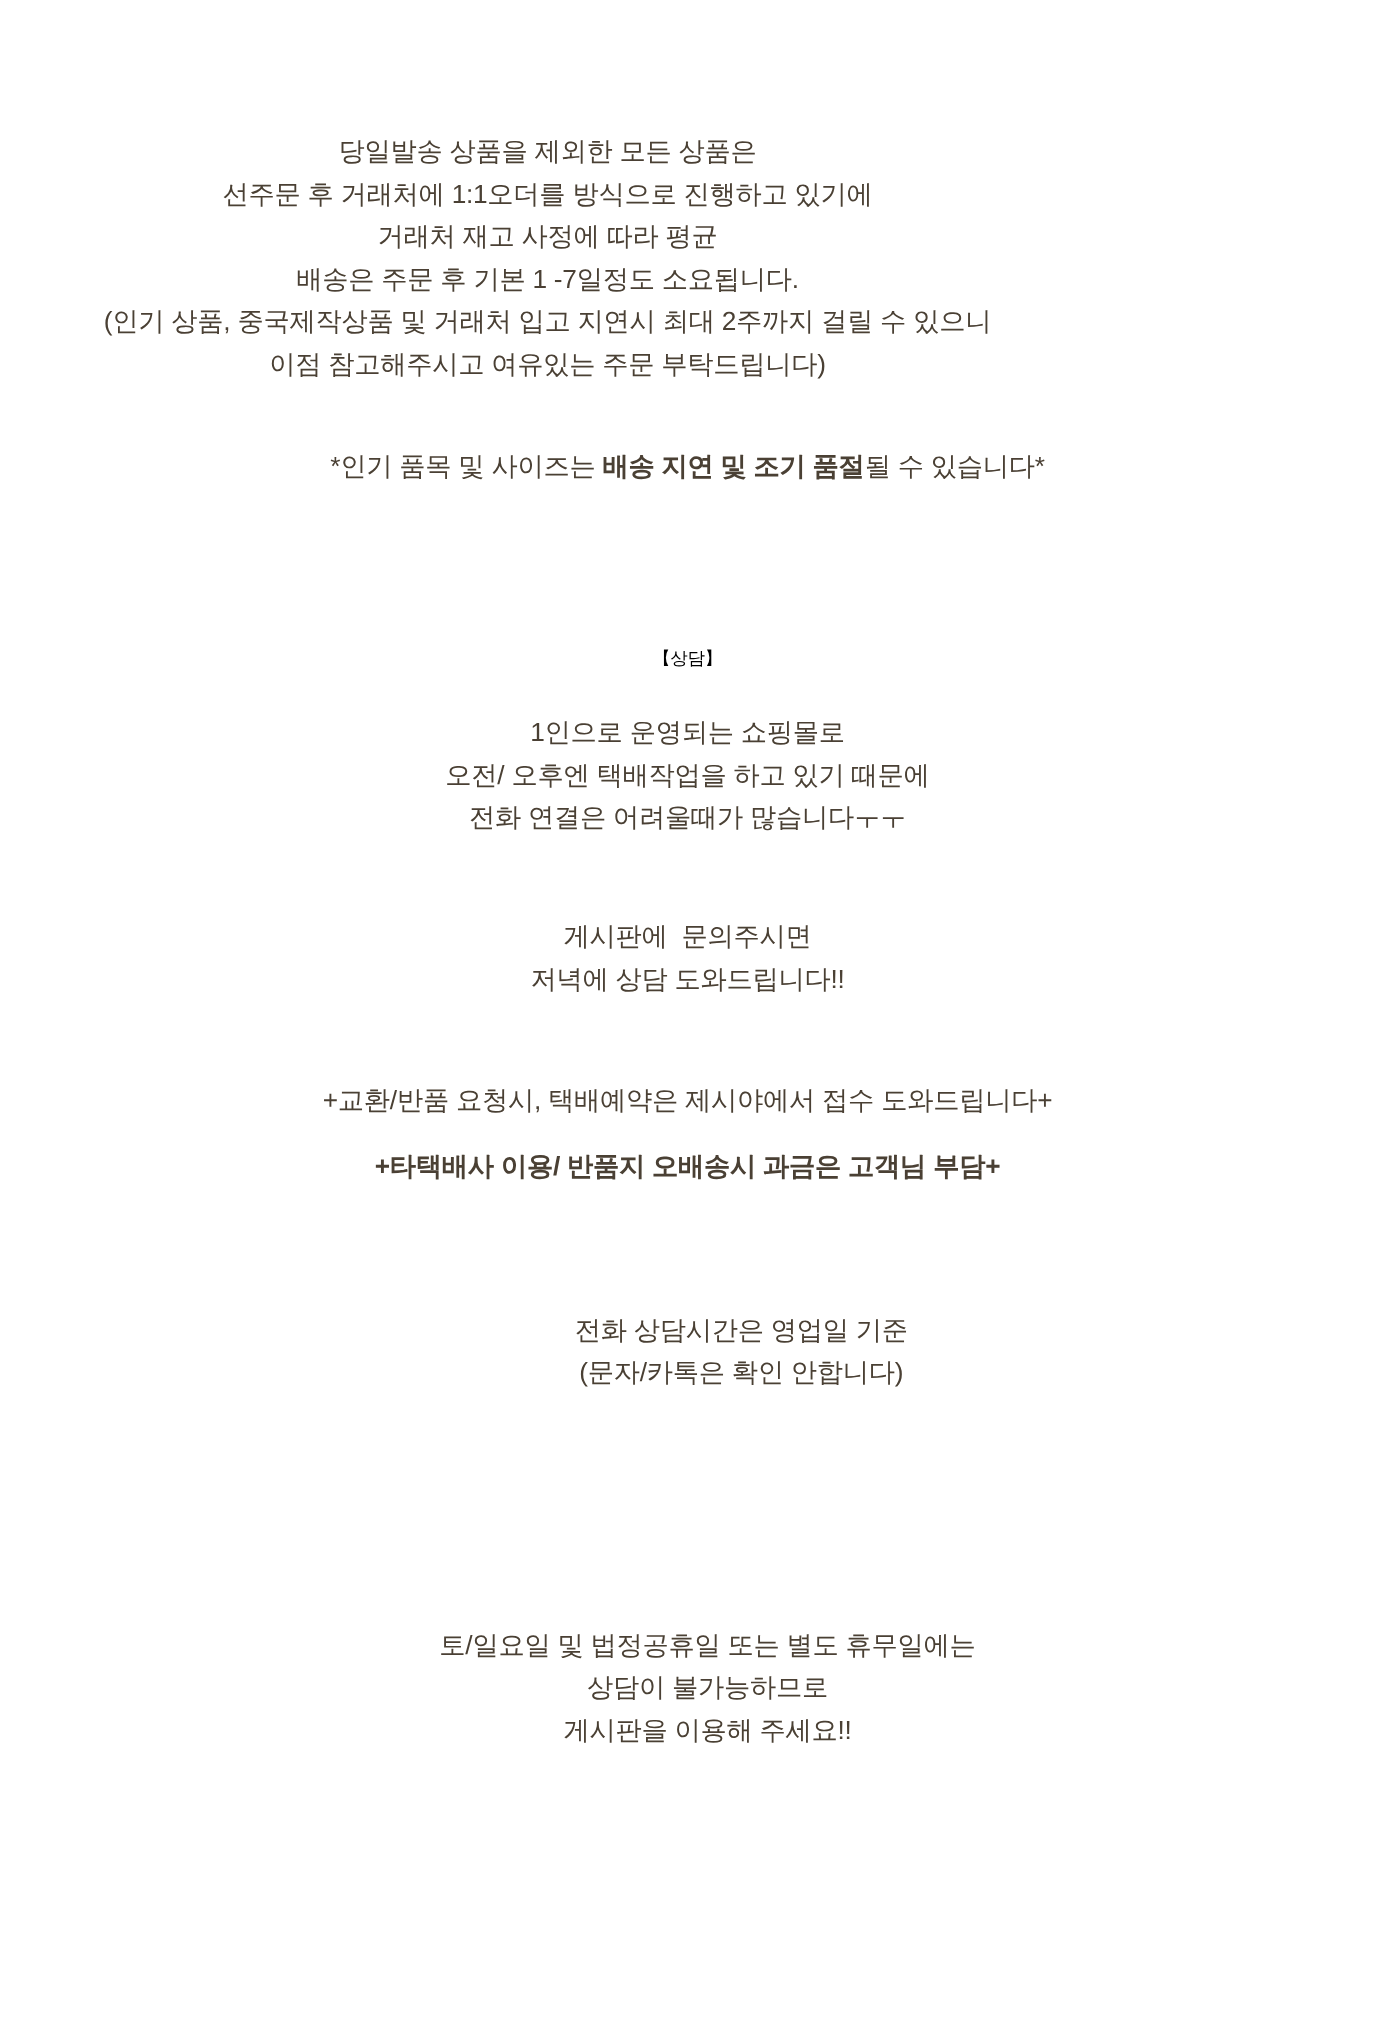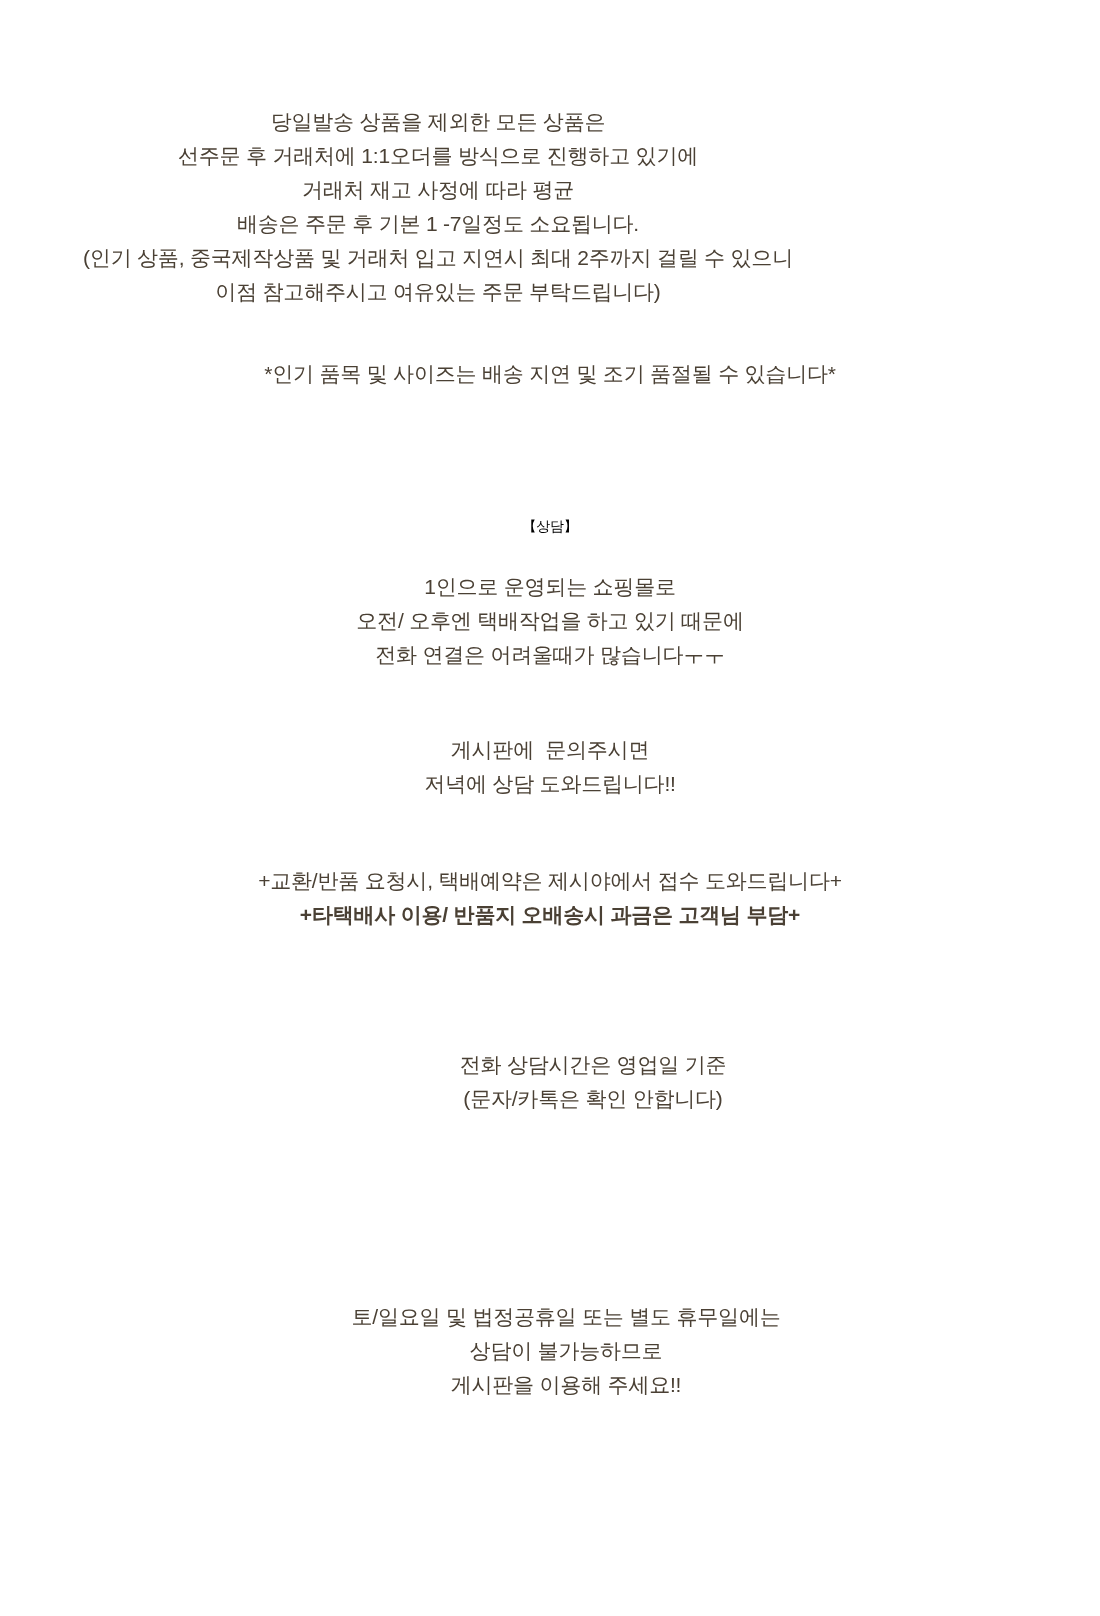--- a/index.html
+++ b/index.html
@@ -27,23 +27,24 @@
   }
   .line {
     display: block;
     font-size: 21px;
     letter-spacing: -0.2px;
     color: #4a4034;
     white-space: pre;
   }
   .line.bold {
     font-weight: bold;
+    margin-top: 19px;
   }
   .line.semi b {
-    font-weight: normal;
+    font-weight: bold;
     text-align: right;
   }
   .heading {
     display: block;
     font-size: 14px;
     font-weight: normal;
     color: #000000;
     letter-spacing: -0.2px;
   }
   

